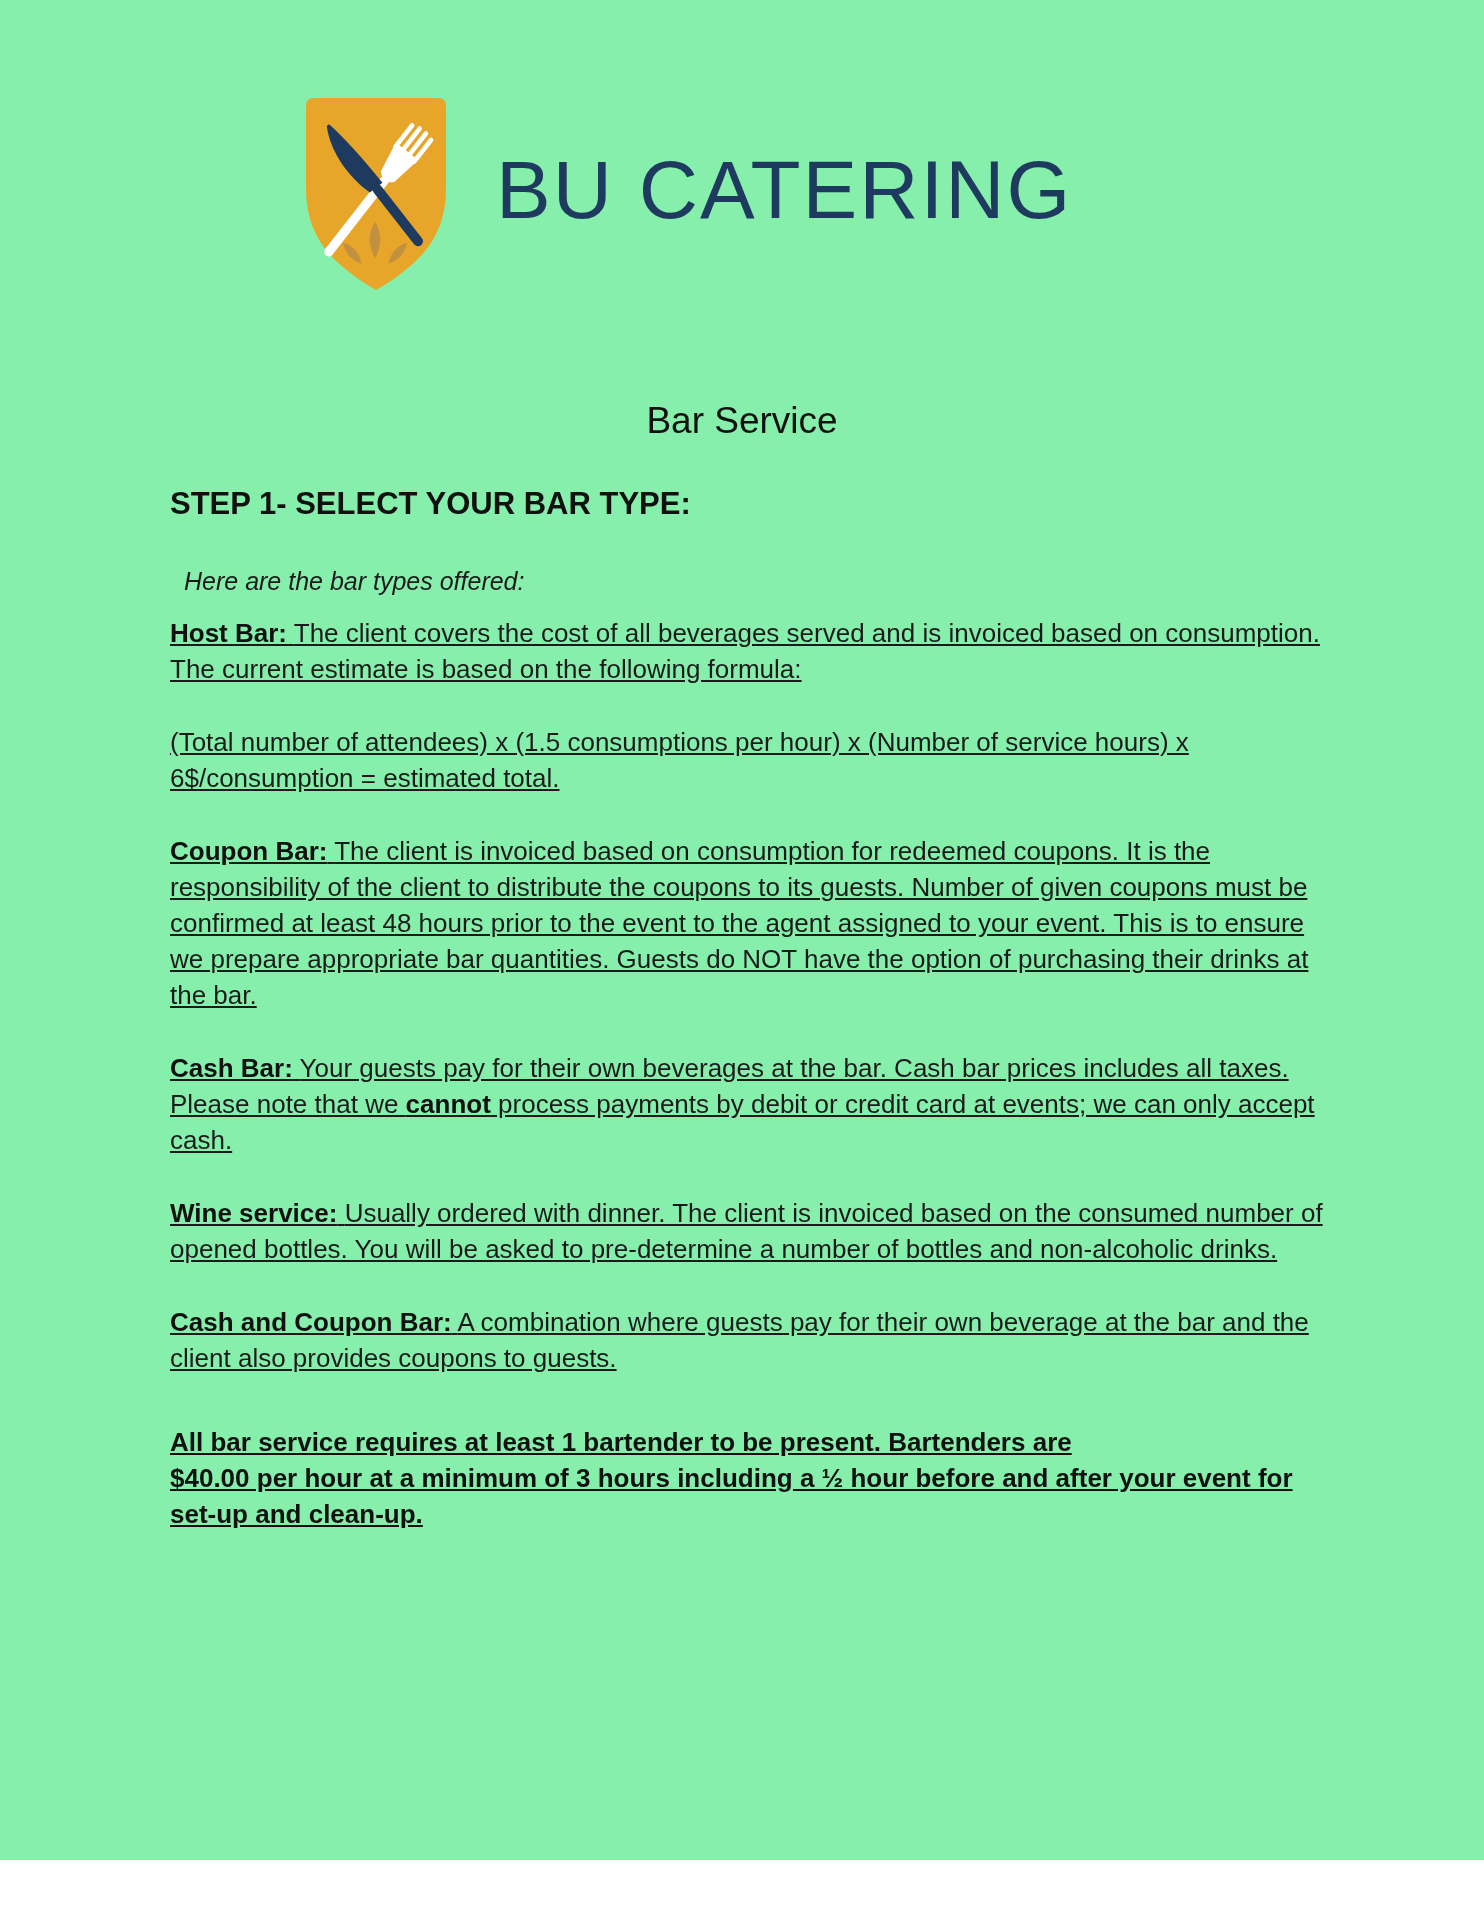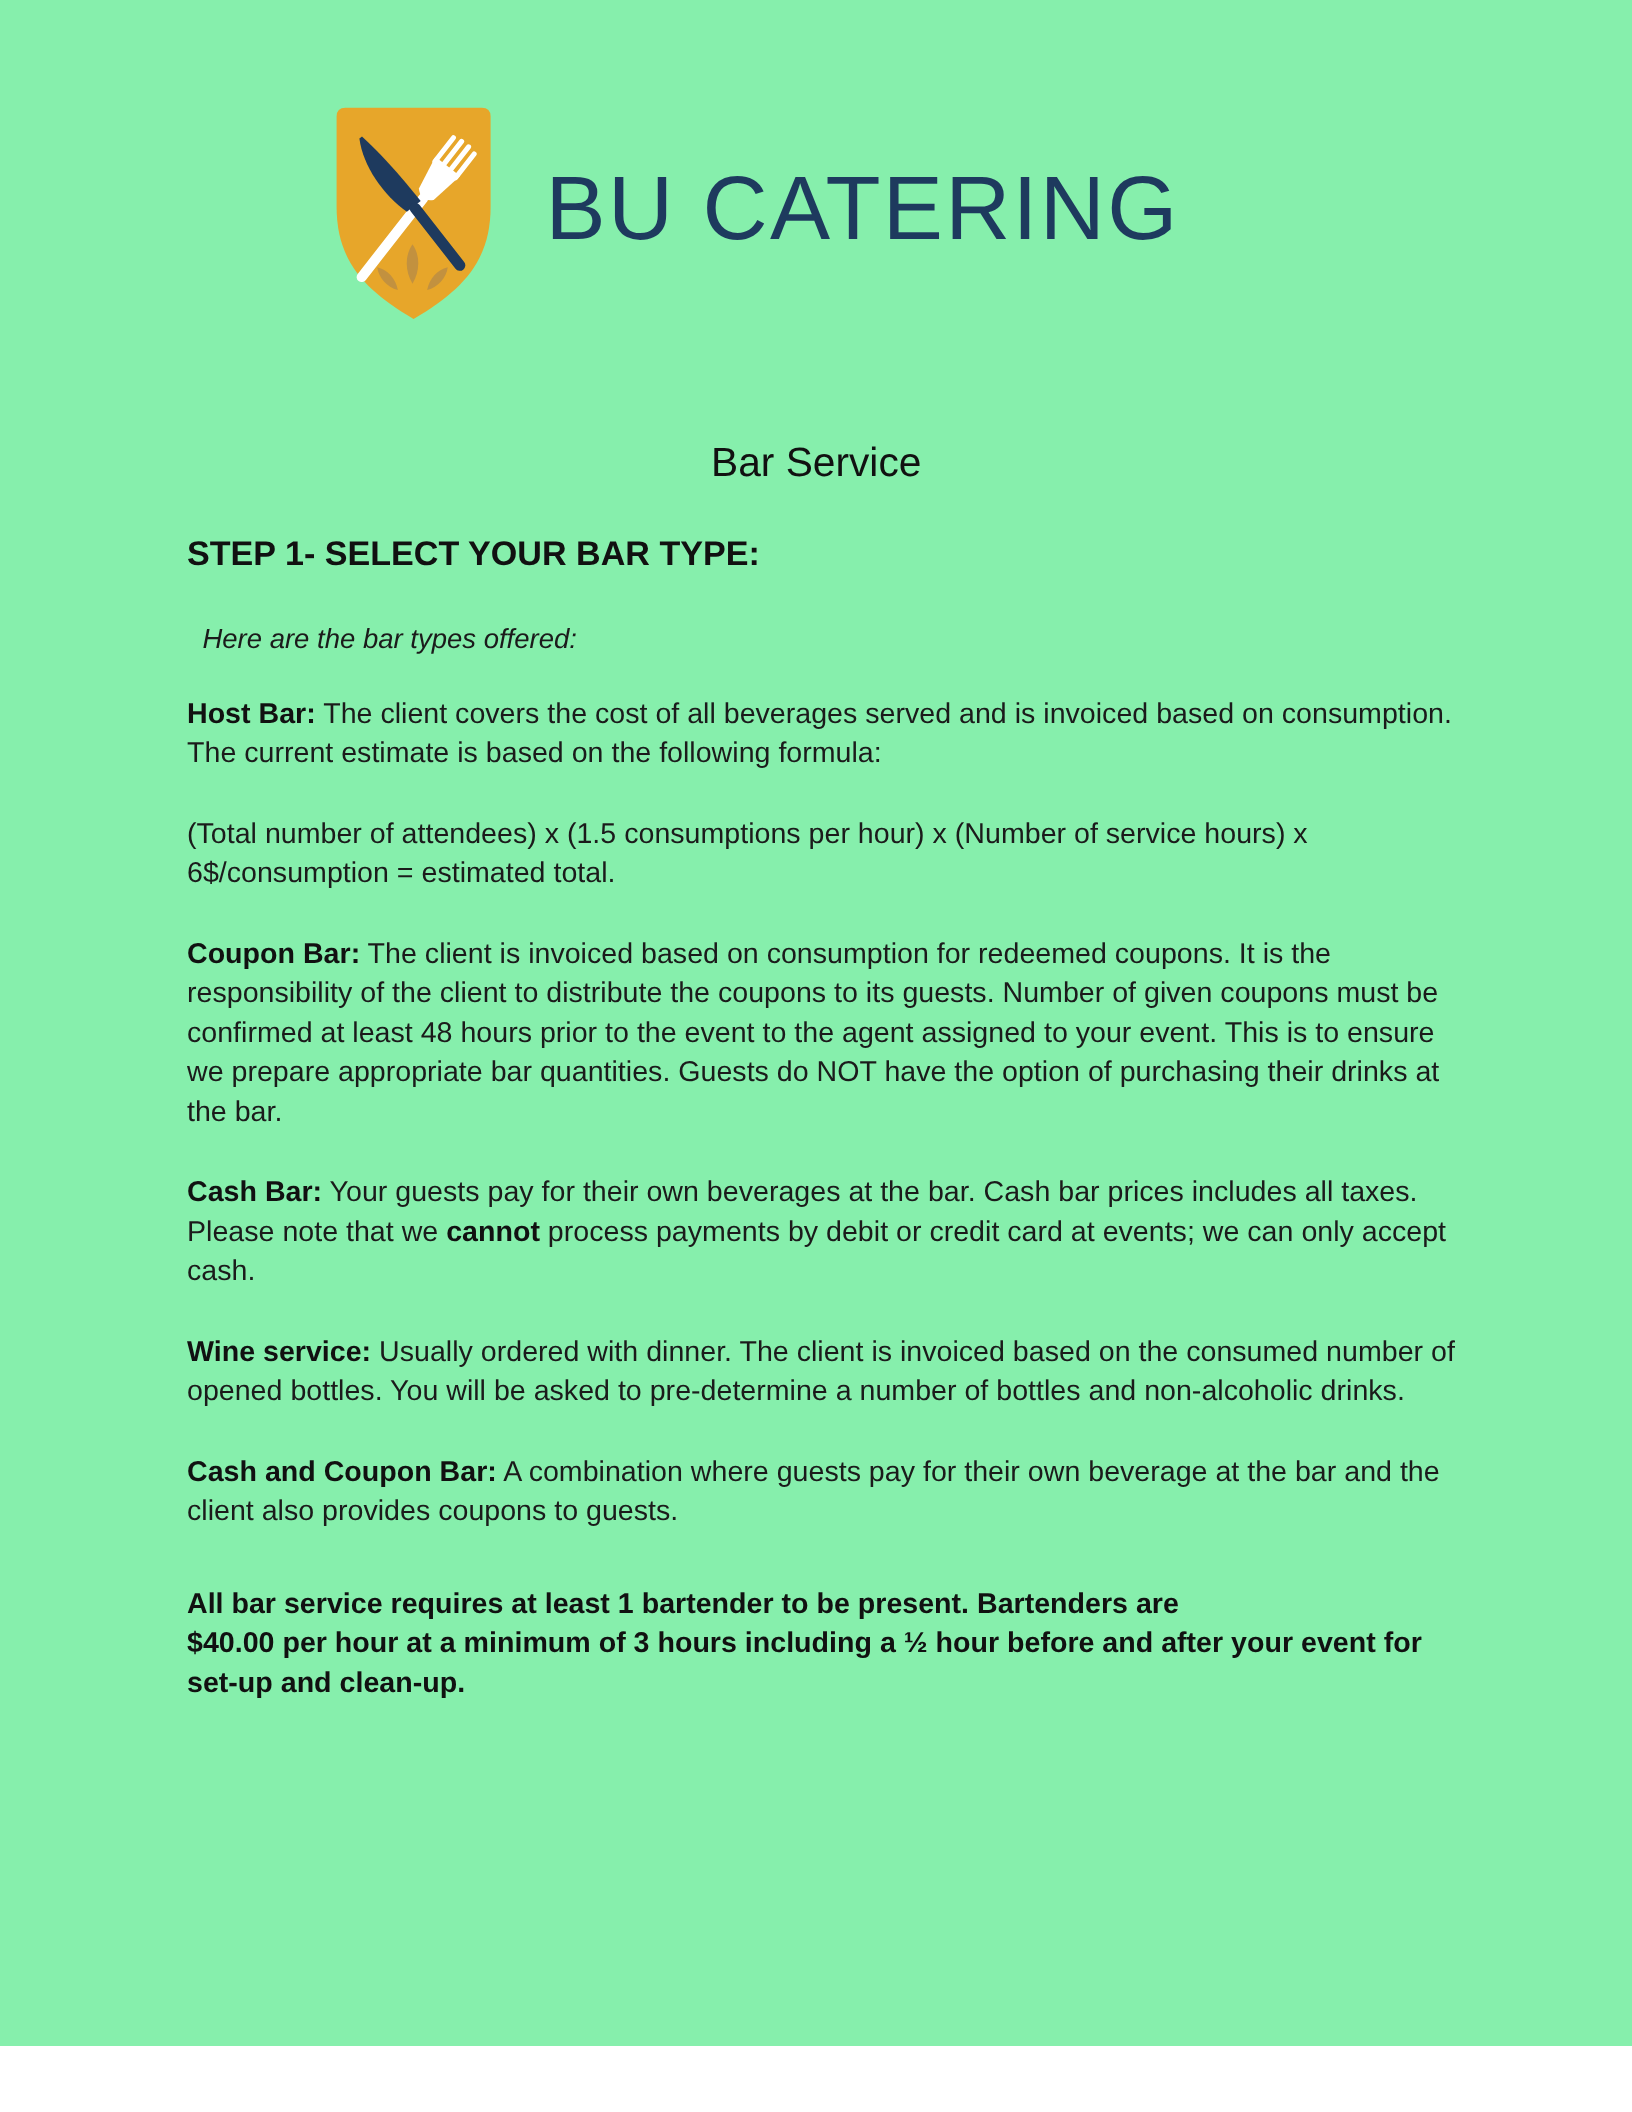--- a/index.html
+++ b/index.html
@@ -62,21 +62,21 @@
     margin: 12px;
   }
   .content {
     position: absolute;
     top: 614px;
     left: 170px;
     width: 1158px;
     font-size: 26px;
     line-height: 36px;
   }
-  .content p { margin: 16px 0 37px 0; }
+  .content p { margin: 1px 0 37px 0; text-decoration: underline; }
   .content strong { font-weight: 700; color: #111111; }
   .note { font-weight: 700; color: #111111; margin-top: 48px !important; }
 </style>
 </head>
 <body>
 
 <div class="page">
 
   <div class="logo-row">
     <svg class="shield-svg" viewBox="0 0 156 196" aria-hidden="true">

